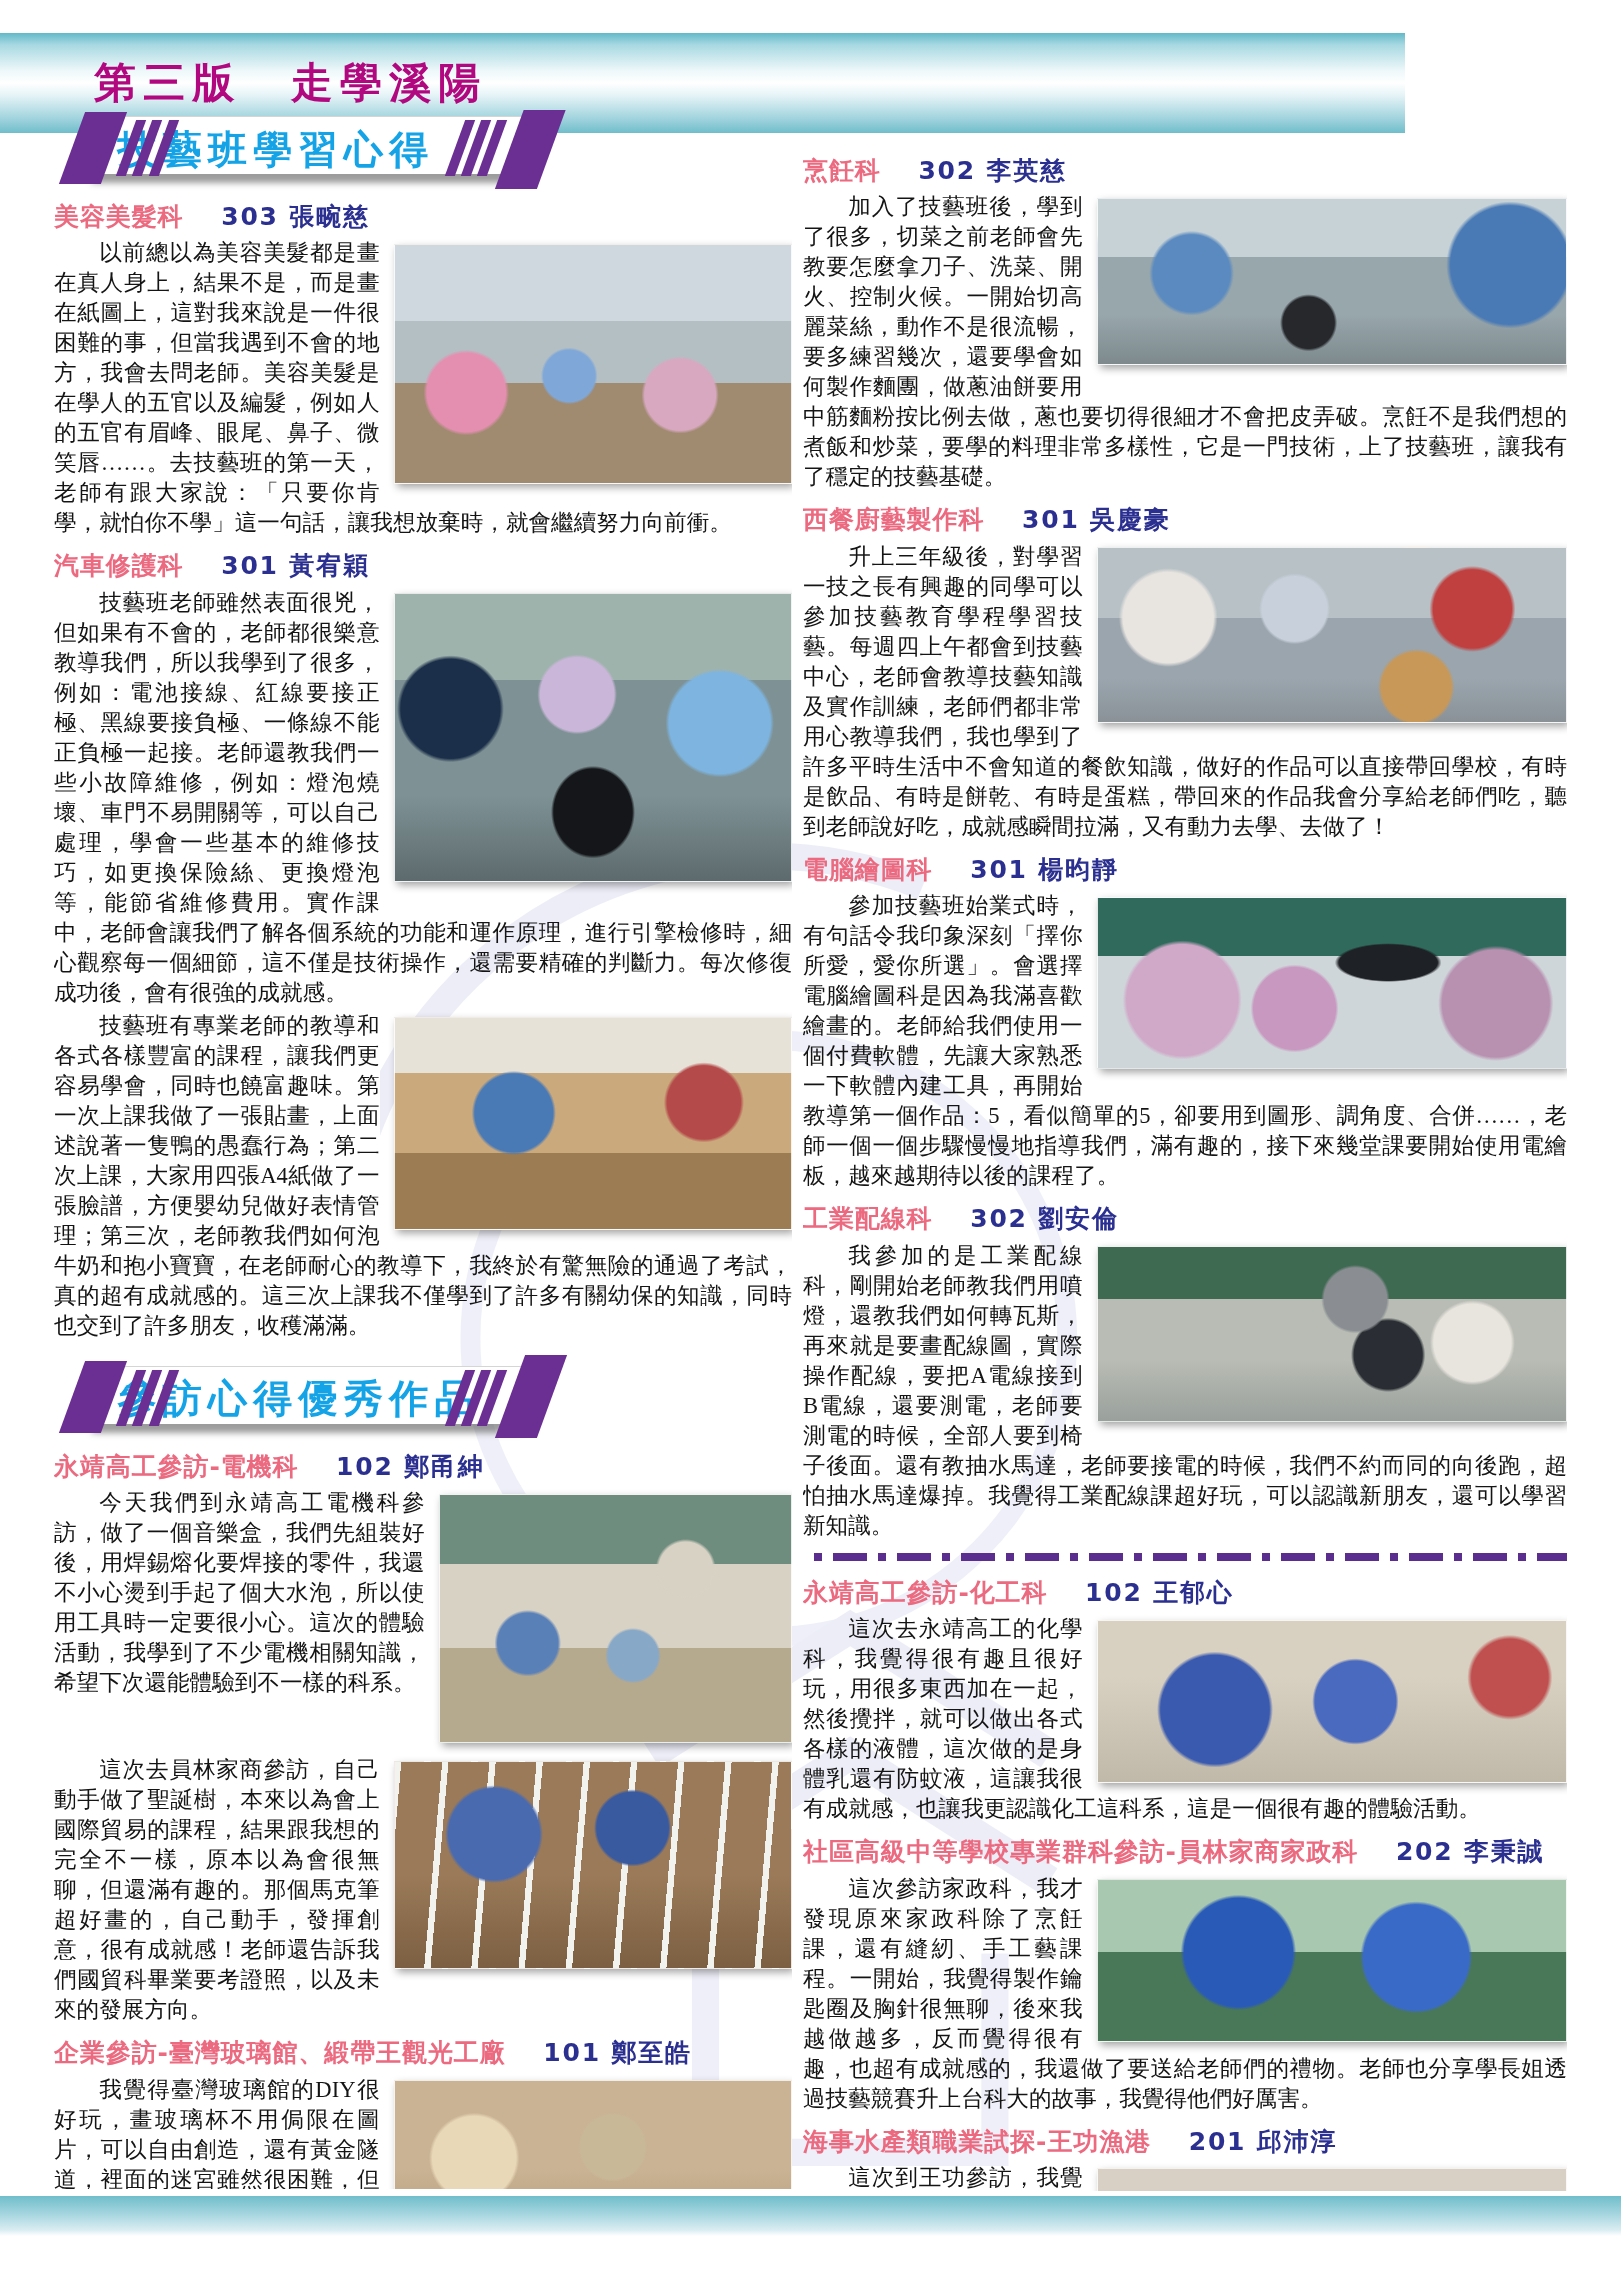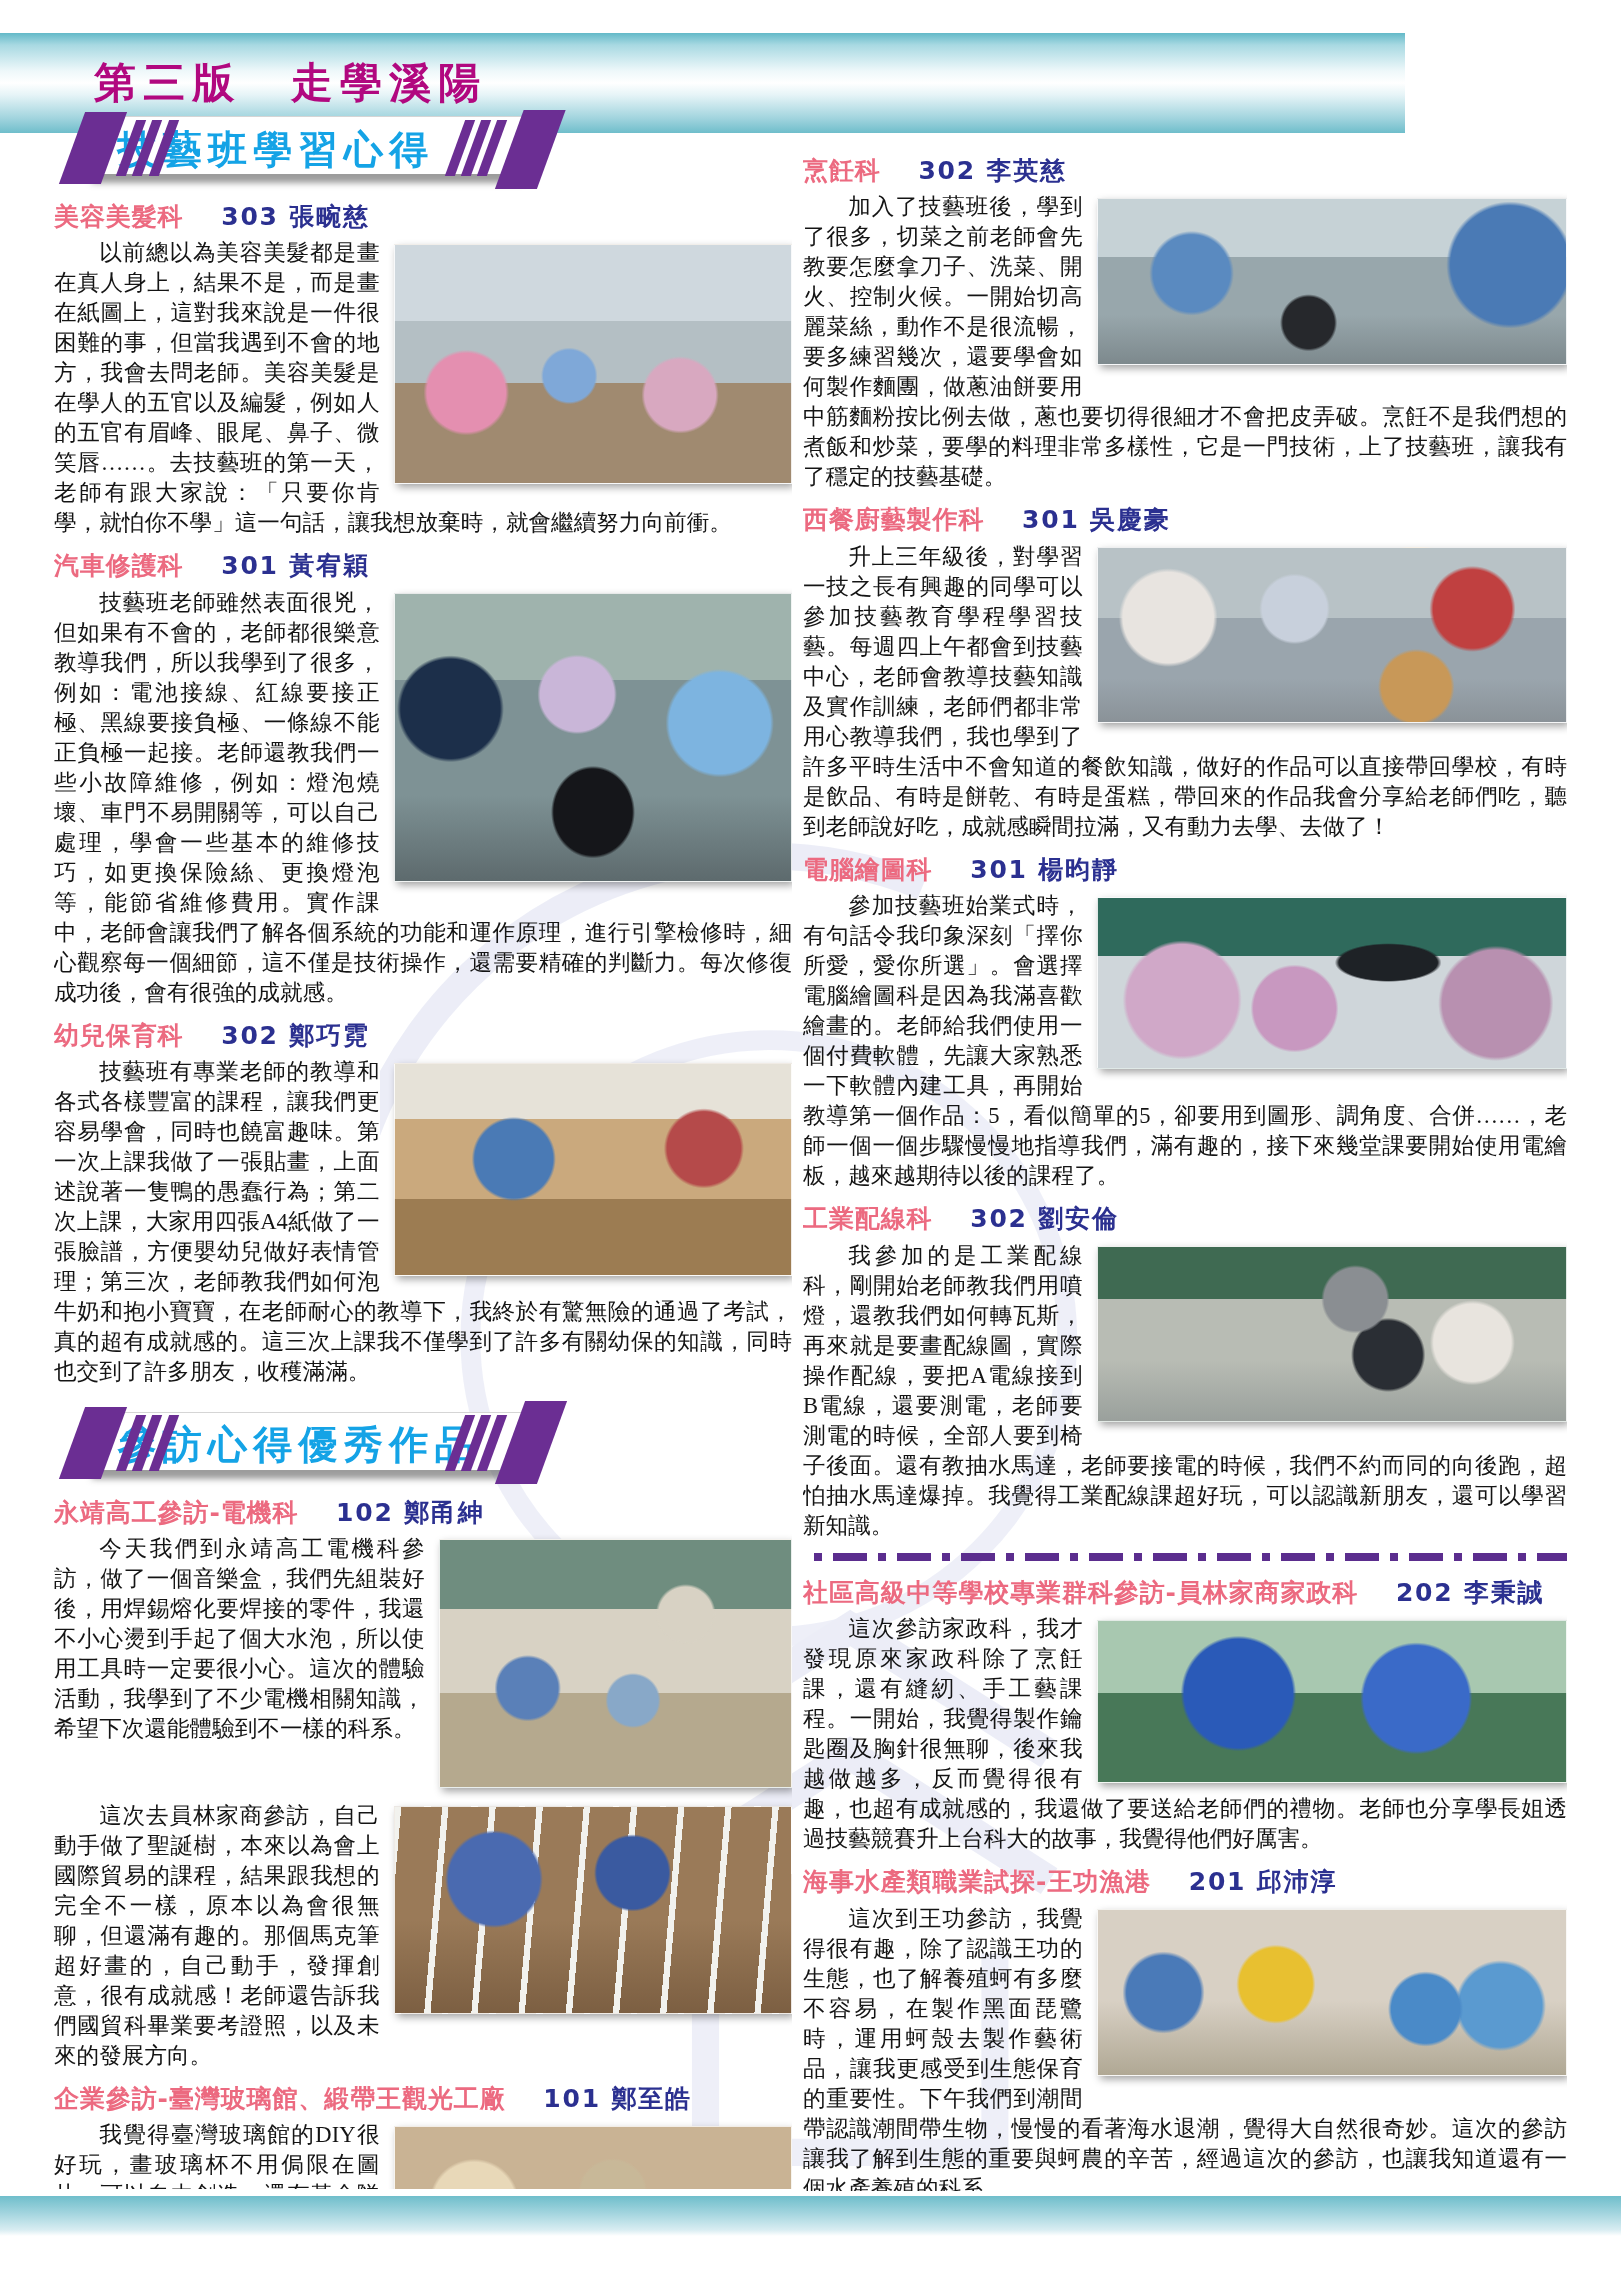--- a/index.html
+++ b/index.html
@@ -171,24 +171,20 @@
       <span class="dept">汽車修護科</span>
       <span class="who">301 黃宥穎</span>
     </div>
     <div class="body">
       <span class="photo ph2"></span>
       <p>技藝班老師雖然表面很兇，但如果有不會的，老師都很樂意教導我們，所以我學到了很多，例如：電池接線、紅線要接正極、黑線要接負極、一條線不能正負極一起接。老師還教我們一些小故障維修，例如：燈泡燒壞、車門不易開關等，可以自己處理，學會一些基本的維修技巧，如更換保險絲、更換燈泡等，能節省維修費用。實作課中，老師會讓我們了解各個系統的功能和運作原理，進行引擎檢修時，細心觀察每一個細節，這不僅是技術操作，還需要精確的判斷力。每次修復成功後，會有很強的成就感。</p>
     </div>
   </div>
 
   <div class="art">
-    <div class="head">
-      <span class="dept">幼兒保育科</span>
-      <span class="who">302 鄭巧霓</span>
-    </div>
     <div class="body">
       <span class="photo ph3"></span>
       <p>技藝班有專業老師的教導和各式各樣豐富的課程，讓我們更容易學會，同時也饒富趣味。第一次上課我做了一張貼畫，上面述說著一隻鴨的愚蠢行為；第二次上課，大家用四張A4紙做了一張臉譜，方便嬰幼兒做好表情管理；第三次，老師教我們如何泡牛奶和抱小寶寶，在老師耐心的教導下，我終於有驚無險的通過了考試，真的超有成就感的。這三次上課我不僅學到了許多有關幼保的知識，同時也交到了許多朋友，收穫滿滿。</p>
     </div>
   </div>
 
   <div class="banner" style="margin-top:20px">
     <span class="sl bL"></span>
     <span class="sl t1L"></span>
     <span class="sl t2L"></span>
@@ -273,20 +269,30 @@
       <span class="who">302 劉安倫</span>
     </div>
     <div class="body">
       <span class="photo ph10"></span>
       <p>我參加的是工業配線科，剛開始老師教我們用噴燈，還教我們如何轉瓦斯，再來就是要畫配線圖，實際操作配線，要把A電線接到B電線，還要測電，老師要測電的時候，全部人要到椅子後面。還有教抽水馬達，老師要接電的時候，我們不約而同的向後跑，超怕抽水馬達爆掉。我覺得工業配線課超好玩，可以認識新朋友，還可以學習新知識。</p>
     </div>
   </div>
 
   <div class="divider"></div>
 
+  <div class="art">
+    <div class="head">
+      <span class="dept">永靖高工參訪-化工科</span>
+      <span class="who">102 王郁心</span>
+    </div>
+    <div class="body">
+      <span class="photo ph11"></span>
+      <p>這次去永靖高工的化學科，我覺得很有趣且很好玩，用很多東西加在一起，然後攪拌，就可以做出各式各樣的液體，這次做的是身體乳還有防蚊液，這讓我很有成就感，也讓我更認識化工這科系，這是一個很有趣的體驗活動。</p>
+    </div>
+  </div>
 
   <div class="art">
     <div class="head">
       <span class="dept">社區高級中等學校專業群科參訪-員林家商家政科</span>
       <span class="who">202 李秉誠</span>
     </div>
     <div class="body">
       <span class="photo ph12"></span>
       <p>這次參訪家政科，我才發現原來家政科除了烹飪課，還有縫紉、手工藝課程。一開始，我覺得製作鑰匙圈及胸針很無聊，後來我越做越多，反而覺得很有趣，也超有成就感的，我還做了要送給老師們的禮物。老師也分享學長姐透過技藝競賽升上台科大的故事，我覺得他們好厲害。</p>
     </div>

